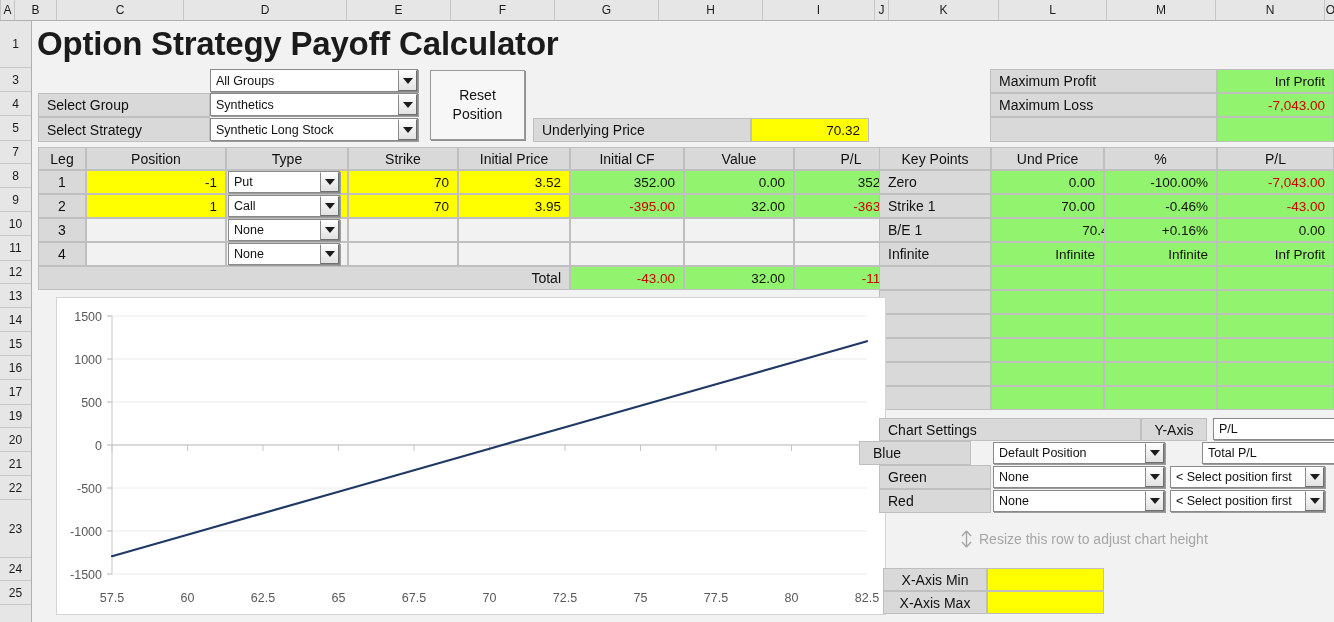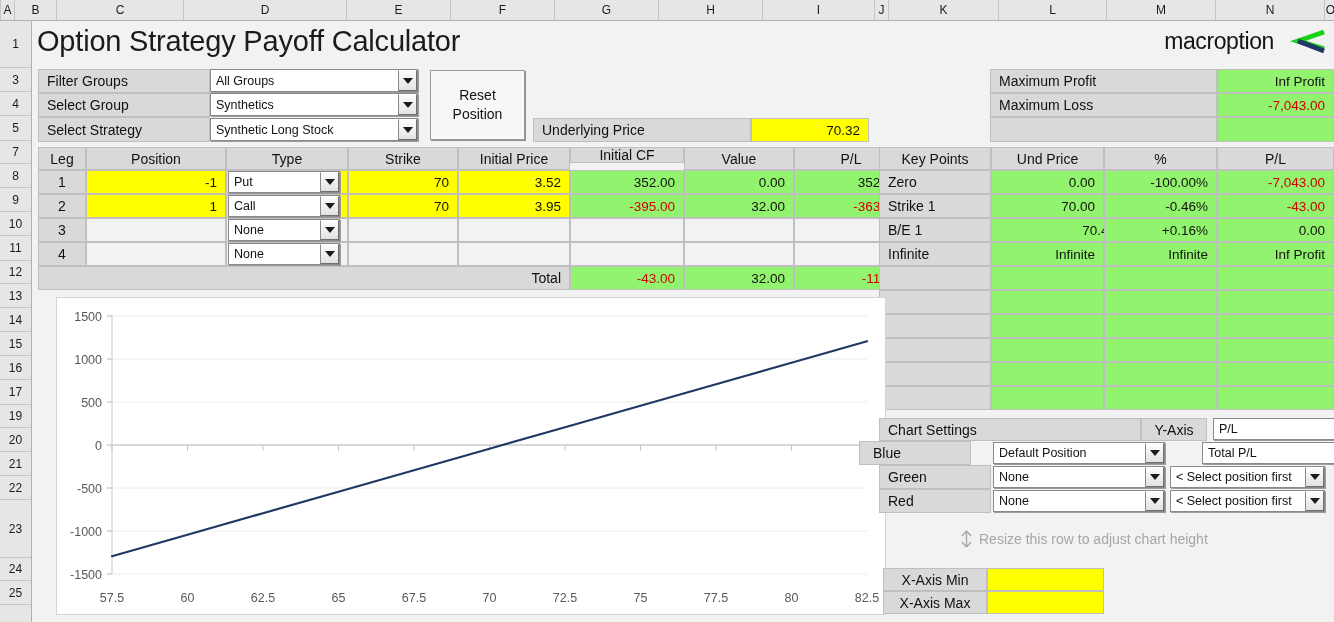--- a/index.html
+++ b/index.html
@@ -91,22 +91,22 @@
   }
   .valcell.right { justify-content: flex-end; }
   .yellow { background: #ffff00; }
   .green  { background: #92f36e; }
   .neg    { color: #d00000; }
 
   
   .title {
     position: absolute;
     left: 37px; top: 25px;
-    font-size: 29px;
-    font-weight: normal;
+    font-size: 33px;
+    font-weight: bold;
     color: #1b1b1b;
     letter-spacing: -0.2px;
   }
   .logo {
     position: absolute;
     right: 8px; top: 27px;
     display: flex; align-items: center; gap: 8px;
   }
   .logo-text {
     font-size: 23px;
@@ -216,29 +216,21 @@
         <div class="rowhead" style="height: 24px;">21</div>
         <div class="rowhead" style="height: 24px;">22</div>
         <div class="rowhead" style="height: 58px;">23</div>
         <div class="rowhead" style="height: 23px;">24</div>
         <div class="rowhead" style="height: 24px;">25</div>
       </div>
   </div>
 
   <div class="title">Option Strategy Payoff Calculator</div>
 
-  <div class="logo">
-    <div class="logo-text">macroption</div>
-    <svg width="44" height="28" viewBox="0 0 44 28">
-      <path d="M42 5 L16 14 L42 22" fill="none" stroke="#19d119" stroke-width="5"></path>
-      <path d="M16 14 L42 24" fill="none" stroke="#1f3864" stroke-width="5"></path>
-    </svg>
-  </div>
-
-  <div class="lbl" style="left:38px;top:69px;width:172px;height:24px;position:absolute;">Filter Groups</div>
+
   <div class="dd" style="position:absolute;left:210px;top:69px;width:208px;height:23px;">
     <span class="dd-txt">All Groups</span>
     <span class="dd-btn">
         <i class="caret"></i>
       </span>
   </div>
 
   <div class="lbl" style="left:38px;top:93px;width:172px;height:24px;position:absolute;">Select Group</div>
   <div class="dd" style="position:absolute;left:210px;top:93px;width:208px;height:23px;">
     <span class="dd-txt">Synthetics</span>
@@ -271,21 +263,21 @@
 
   <div class="lbl" style="position:absolute;left:990px;top:117px;width:227px;height:25px;"></div>
   <div class="valcell green" style="position:absolute;left:1217px;top:117px;width:117px;height:25px;"></div>
 
   <div id="legs-table">
       <div class="lbl center" style="position: absolute; left: 38px; top: 147px; width: 48px; height: 23px;">Leg</div>
       <div class="lbl center" style="position: absolute; left: 86px; top: 147px; width: 140px; height: 23px;">Position</div>
       <div class="lbl center" style="position: absolute; left: 226px; top: 147px; width: 122px; height: 23px;">Type</div>
       <div class="lbl center" style="position: absolute; left: 348px; top: 147px; width: 110px; height: 23px;">Strike</div>
       <div class="lbl center" style="position: absolute; left: 458px; top: 147px; width: 112px; height: 23px;">Initial Price</div>
-      <div class="lbl center" style="position: absolute; left: 570px; top: 147px; width: 114px; height: 16px;">Initial CF</div>
+      <div class="lbl center" style="position: absolute; left: 570px; top: 147px; width: 114px; height: 23px;">Initial CF</div>
       <div class="lbl center" style="position: absolute; left: 684px; top: 147px; width: 110px; height: 23px;">Value</div>
       <div class="lbl center" style="position: absolute; left: 794px; top: 147px; width: 114px; height: 23px;">P/L</div>
       <div class="lbl center" style="position: absolute; left: 38px; top: 170px; width: 48px; height: 24px;">1</div>
       <div class="valcell right yellow" style="position: absolute; left: 86px; top: 170px; width: 140px; height: 24px;">-1</div>
       <div class="valcell yellow" style="position: absolute; left: 226px; top: 170px; width: 122px; height: 24px; padding: 0px;">
         <div class="dd" style="width: 112px; height: 22px; margin: 0px 0px 0px 1px;">
           <span class="dd-txt">Put</span>
           <span class="dd-btn">
             <i class="caret"></i>
           </span>

